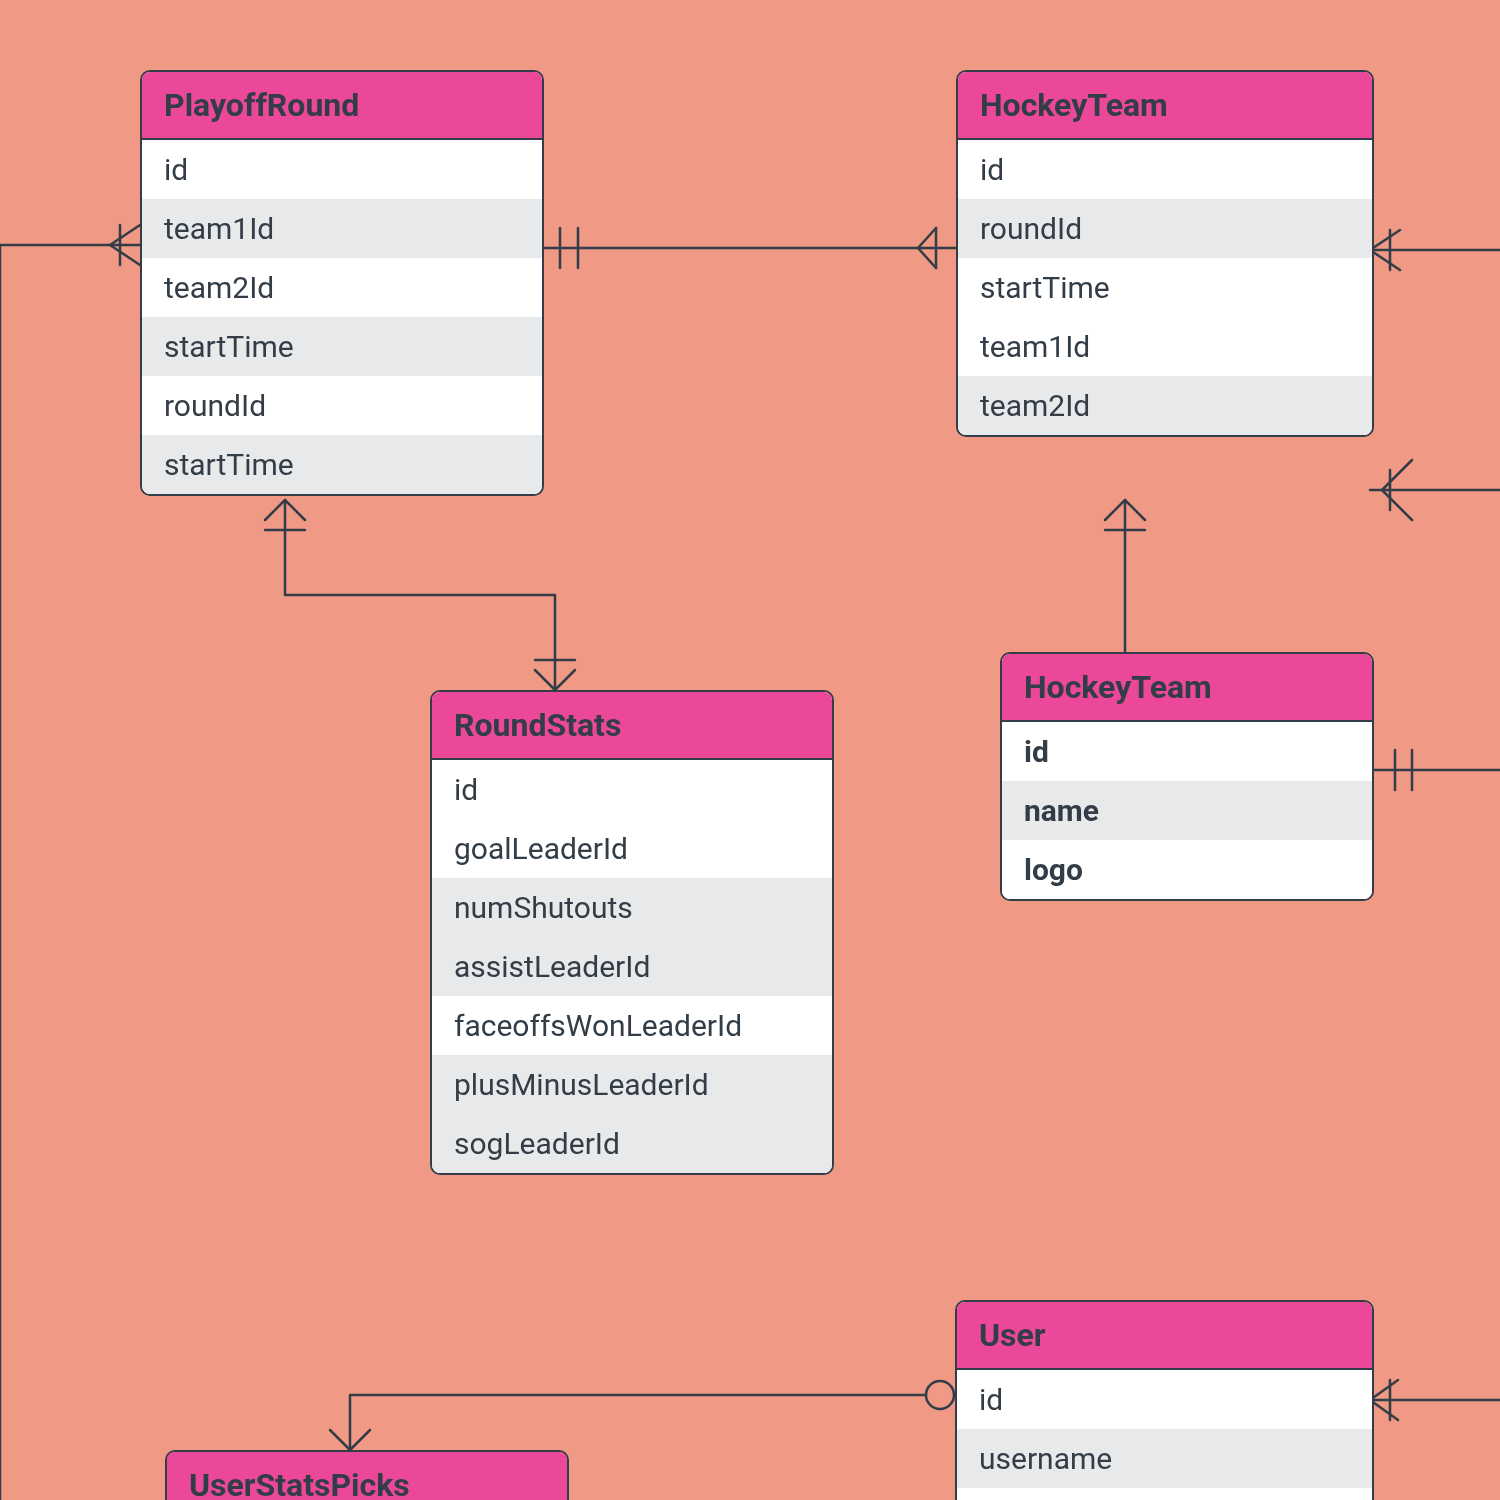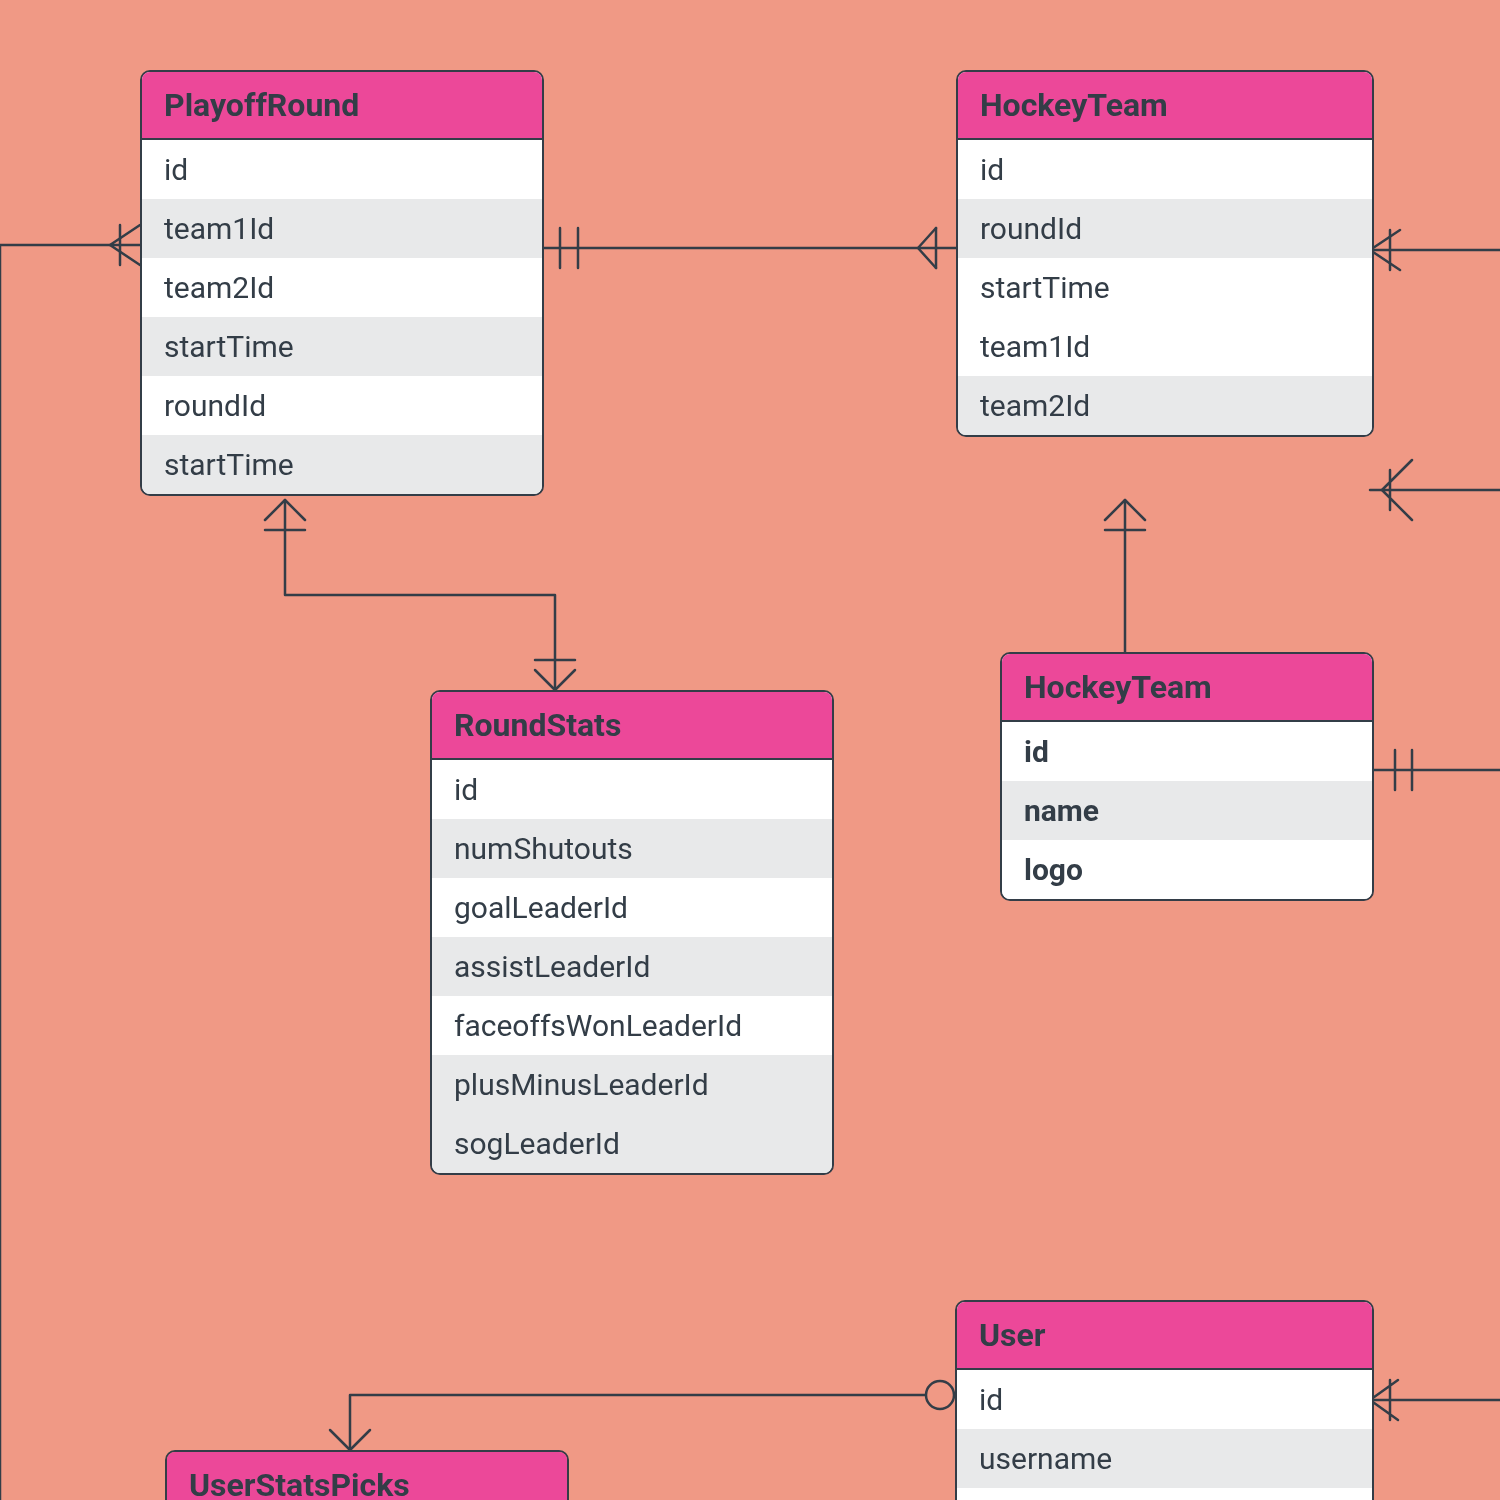--- a/index.html
+++ b/index.html
@@ -77,22 +77,22 @@
     <div class="row">startTime</div>
     <div class="row">team1Id</div>
     <div class="row alt">team2Id</div>
   </div>
 </div>
 
 <div class="entity" style="left:430px;top:690px;width:400px">
   <div class="title">RoundStats</div>
   <div class="rows">
     <div class="row">id</div>
+    <div class="row">goalLeaderId</div>
     <div class="row alt">numShutouts</div>
-    <div class="row">goalLeaderId</div>
     <div class="row alt">assistLeaderId</div>
     <div class="row">faceoffsWonLeaderId</div>
     <div class="row alt">plusMinusLeaderId</div>
     <div class="row alt">sogLeaderId</div>
   </div>
 </div>
 
 <div class="entity" style="left:1000px;top:652px;width:370px">
   <div class="title">HockeyTeam</div>
   <div class="rows">

